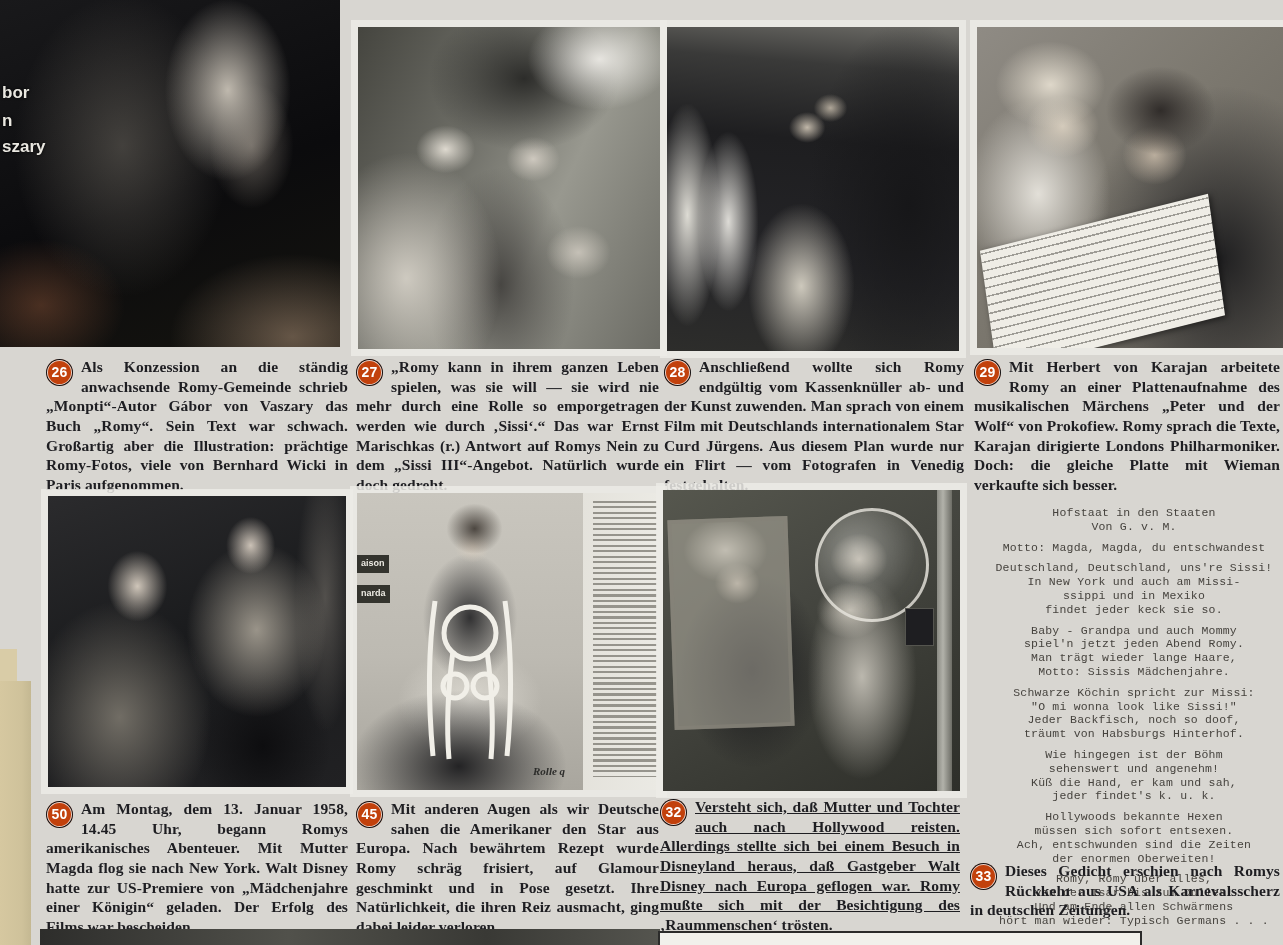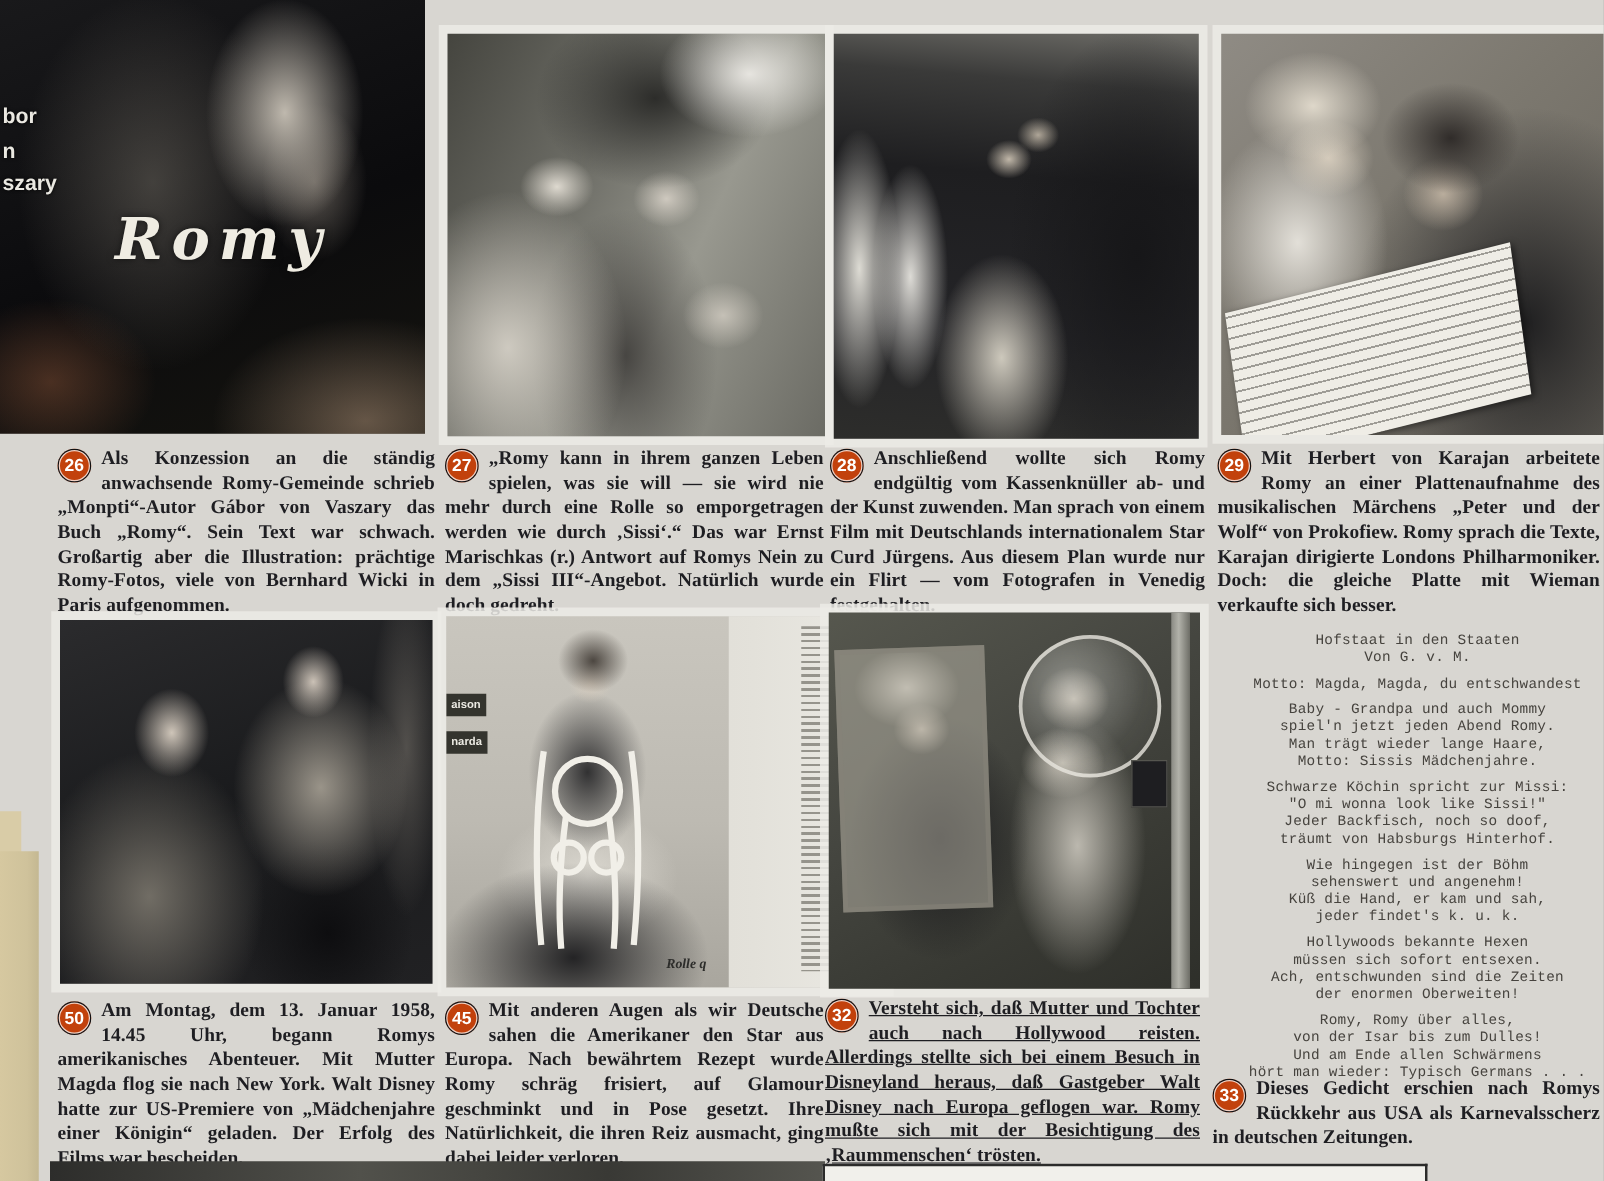--- a/index.html
+++ b/index.html
@@ -85,21 +85,20 @@
       radial-gradient(115px 145px at 24% 76%, rgba(128,123,113,.85), rgba(0,0,0,0) 80%),
       radial-gradient(92px 115px at 70% 46%, rgba(176,169,156,.85), rgba(0,0,0,0) 76%),
       radial-gradient(85px 95px at 72% 86%, rgba(12,12,14,.92), rgba(0,0,0,0) 80%),
       radial-gradient(40px 180px at 93% 35%, rgba(120,115,108,.6), rgba(0,0,0,0) 75%),
       linear-gradient(160deg, #2b2b2d 0%, #191a1c 50%, #212123 100%);
   }
 
   .photo-clipping {
     left:357px; top:493px; width:303px; height:297px;
     background:linear-gradient(90deg, #d7d4cd 0%, #e3e1da 70%, #ebeae4 100%);
-    padding-left:48px;
   }
   .clip-photo {
     position:absolute; left:0; top:0; width:226px; height:297px;
     background:
       radial-gradient(40px 36px at 52% 12%, rgba(66,60,54,.92), rgba(0,0,0,0) 70%),
       radial-gradient(26px 24px at 51% 18%, rgba(214,204,190,.95), rgba(0,0,0,0) 68%),
       radial-gradient(62px 85px at 50% 42%, rgba(34,34,36,.9), rgba(0,0,0,0) 76%),
       radial-gradient(135px 95px at 45% 92%, rgba(28,28,30,.95), rgba(0,0,0,0) 80%),
       radial-gradient(95px 70px at 50% 70%, rgba(226,223,215,.85), rgba(0,0,0,0) 76%),
       linear-gradient(180deg, #c9c6be 0%, #bdbab2 55%, #a9a69e 100%);
@@ -183,21 +182,20 @@
 </style>
 </head>
 <body>
 
 <div id="page">
 
   <div class="photo photo-cover">
     <span class="cover-frag f0">bor</span>
     <span class="cover-frag f1">n</span>
     <span class="cover-frag f2">szary</span>
-    <div class="cover-title">Romy</div>
   </div>
 
   <div class="photo photo-filmset"></div>
 
   <div class="photo photo-venice"></div>
 
   <div class="photo photo-karajan">
     <div class="score-sheet"></div>
   </div>
 
@@ -240,20 +238,24 @@
     <div class="poster"></div>
     <div class="bubble-helmet"></div>
     <div class="signpost"></div>
     <div class="signplate"></div>
   </div>
 
   <div class="poem">
     <div class="stanza">Hofstaat in den Staaten
 Von G. v. M.</div>
     <div class="stanza">Motto: Magda, Magda, du entschwandest</div>
+    <div class="stanza">Deutschland, Deutschland, uns're Sissi!
+In New York und auch am Missi-
+ssippi und in Mexiko
+findet jeder keck sie so.</div>
     <div class="stanza">Baby - Grandpa und auch Mommy
 spiel'n jetzt jeden Abend Romy.
 Man trägt wieder lange Haare,
 Motto: Sissis Mädchenjahre.</div>
     <div class="stanza">Schwarze Köchin spricht zur Missi:
 "O mi wonna look like Sissi!"
 Jeder Backfisch, noch so doof,
 träumt von Habsburgs Hinterhof.</div>
     <div class="stanza">Wie hingegen ist der Böhm
 sehenswert und angenehm!

